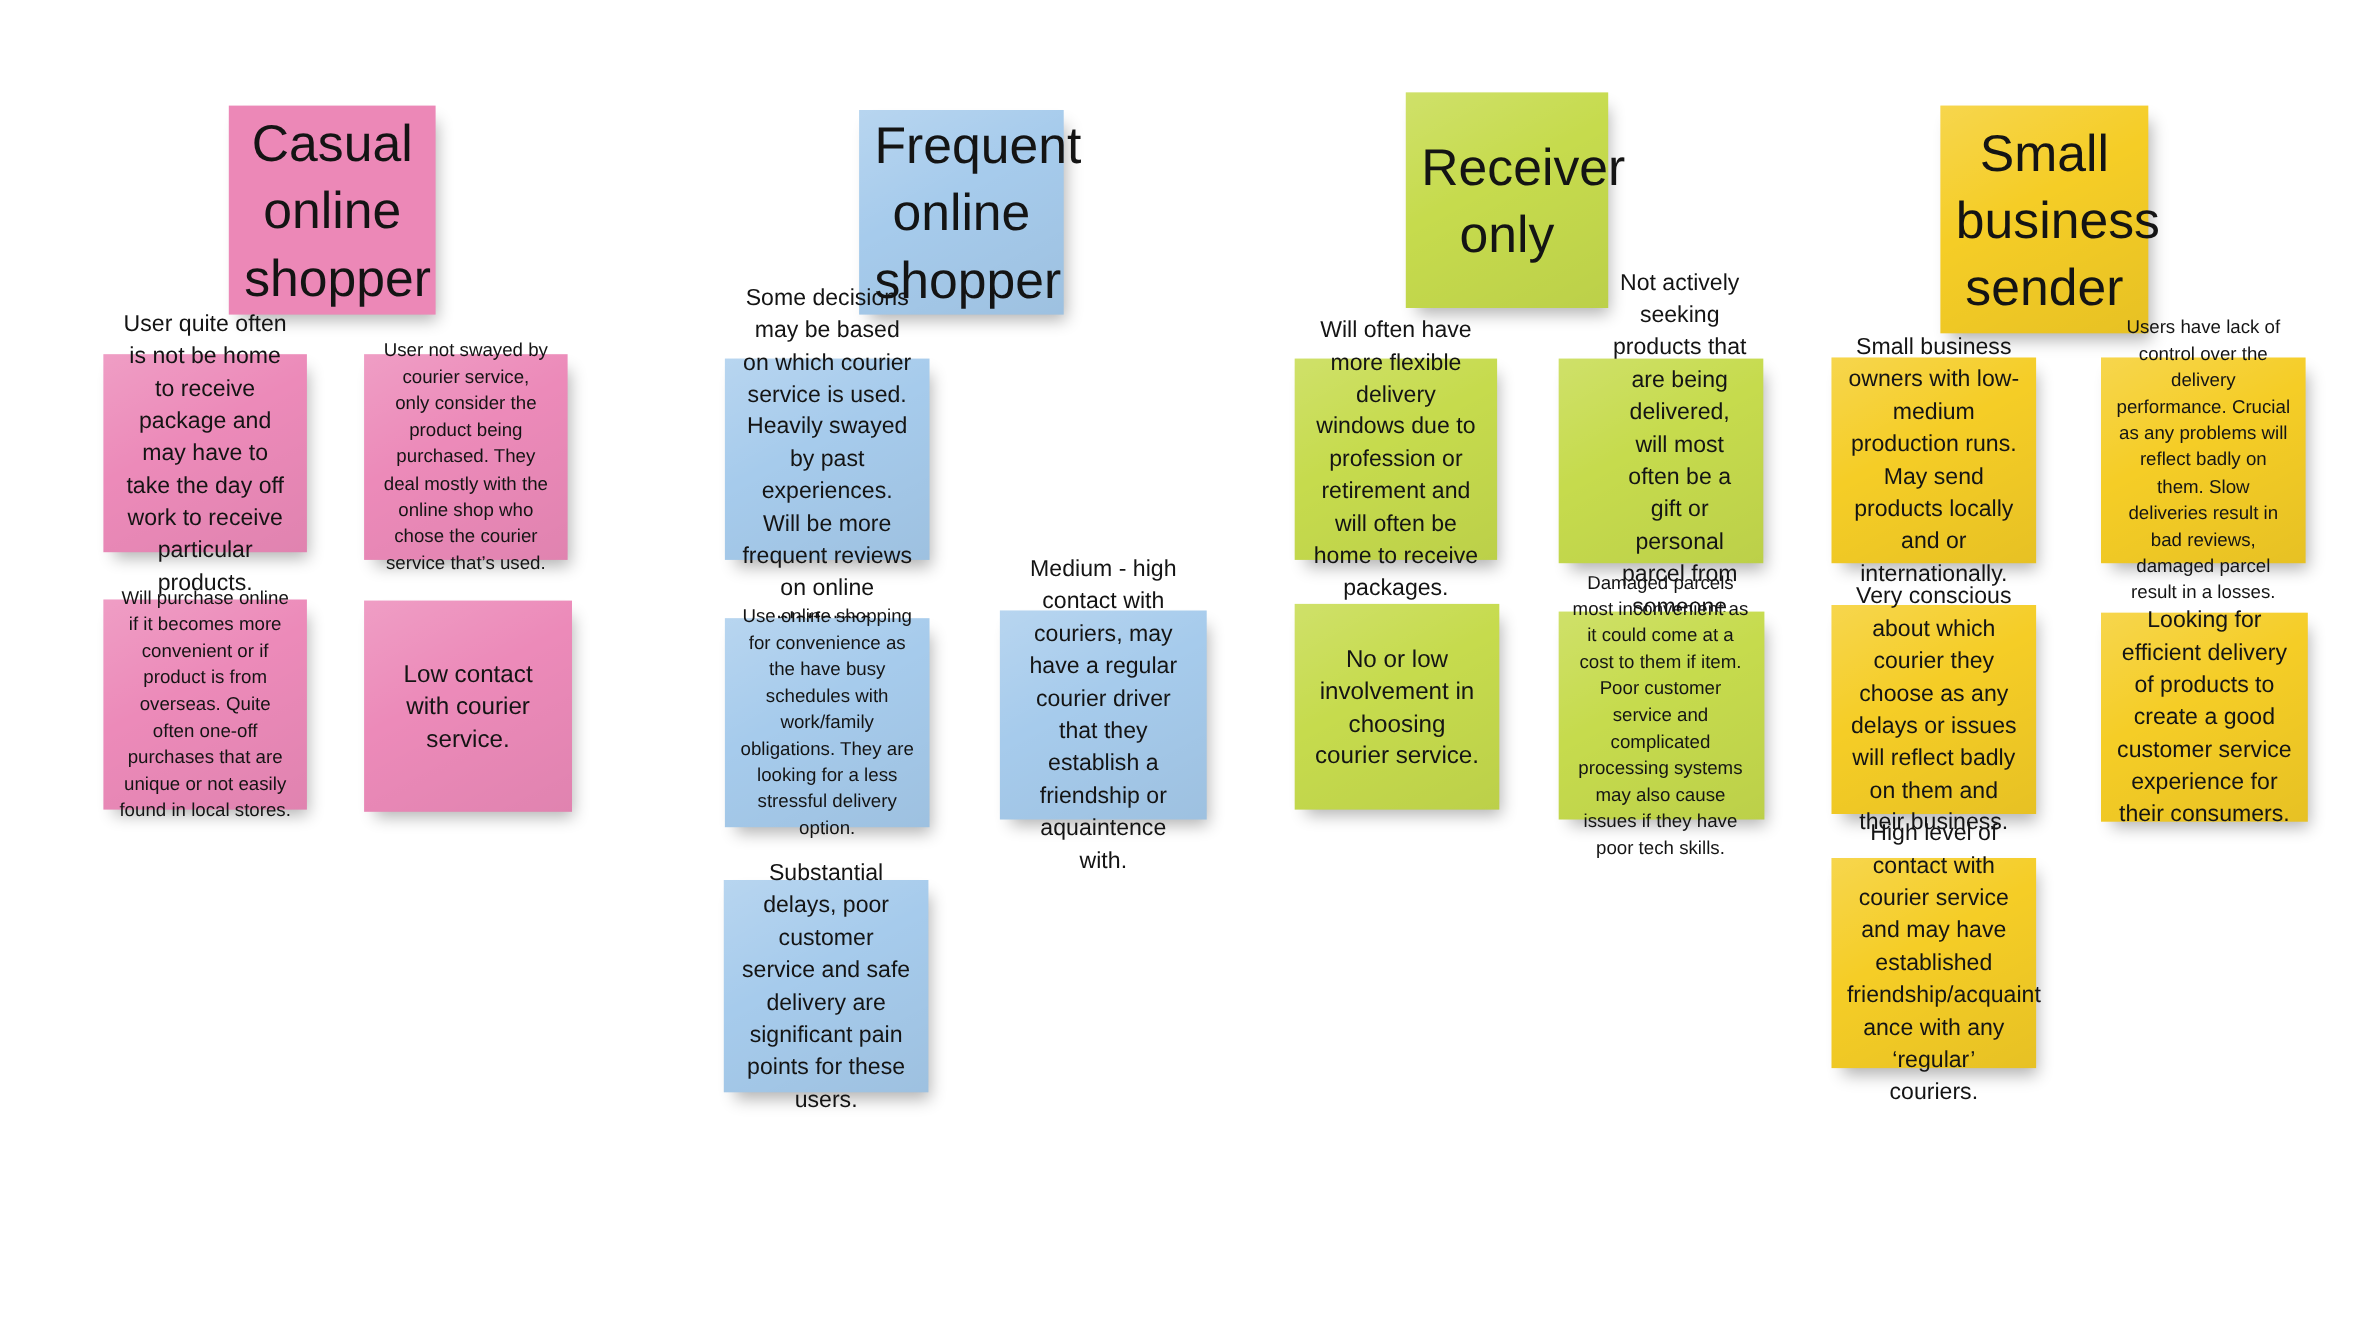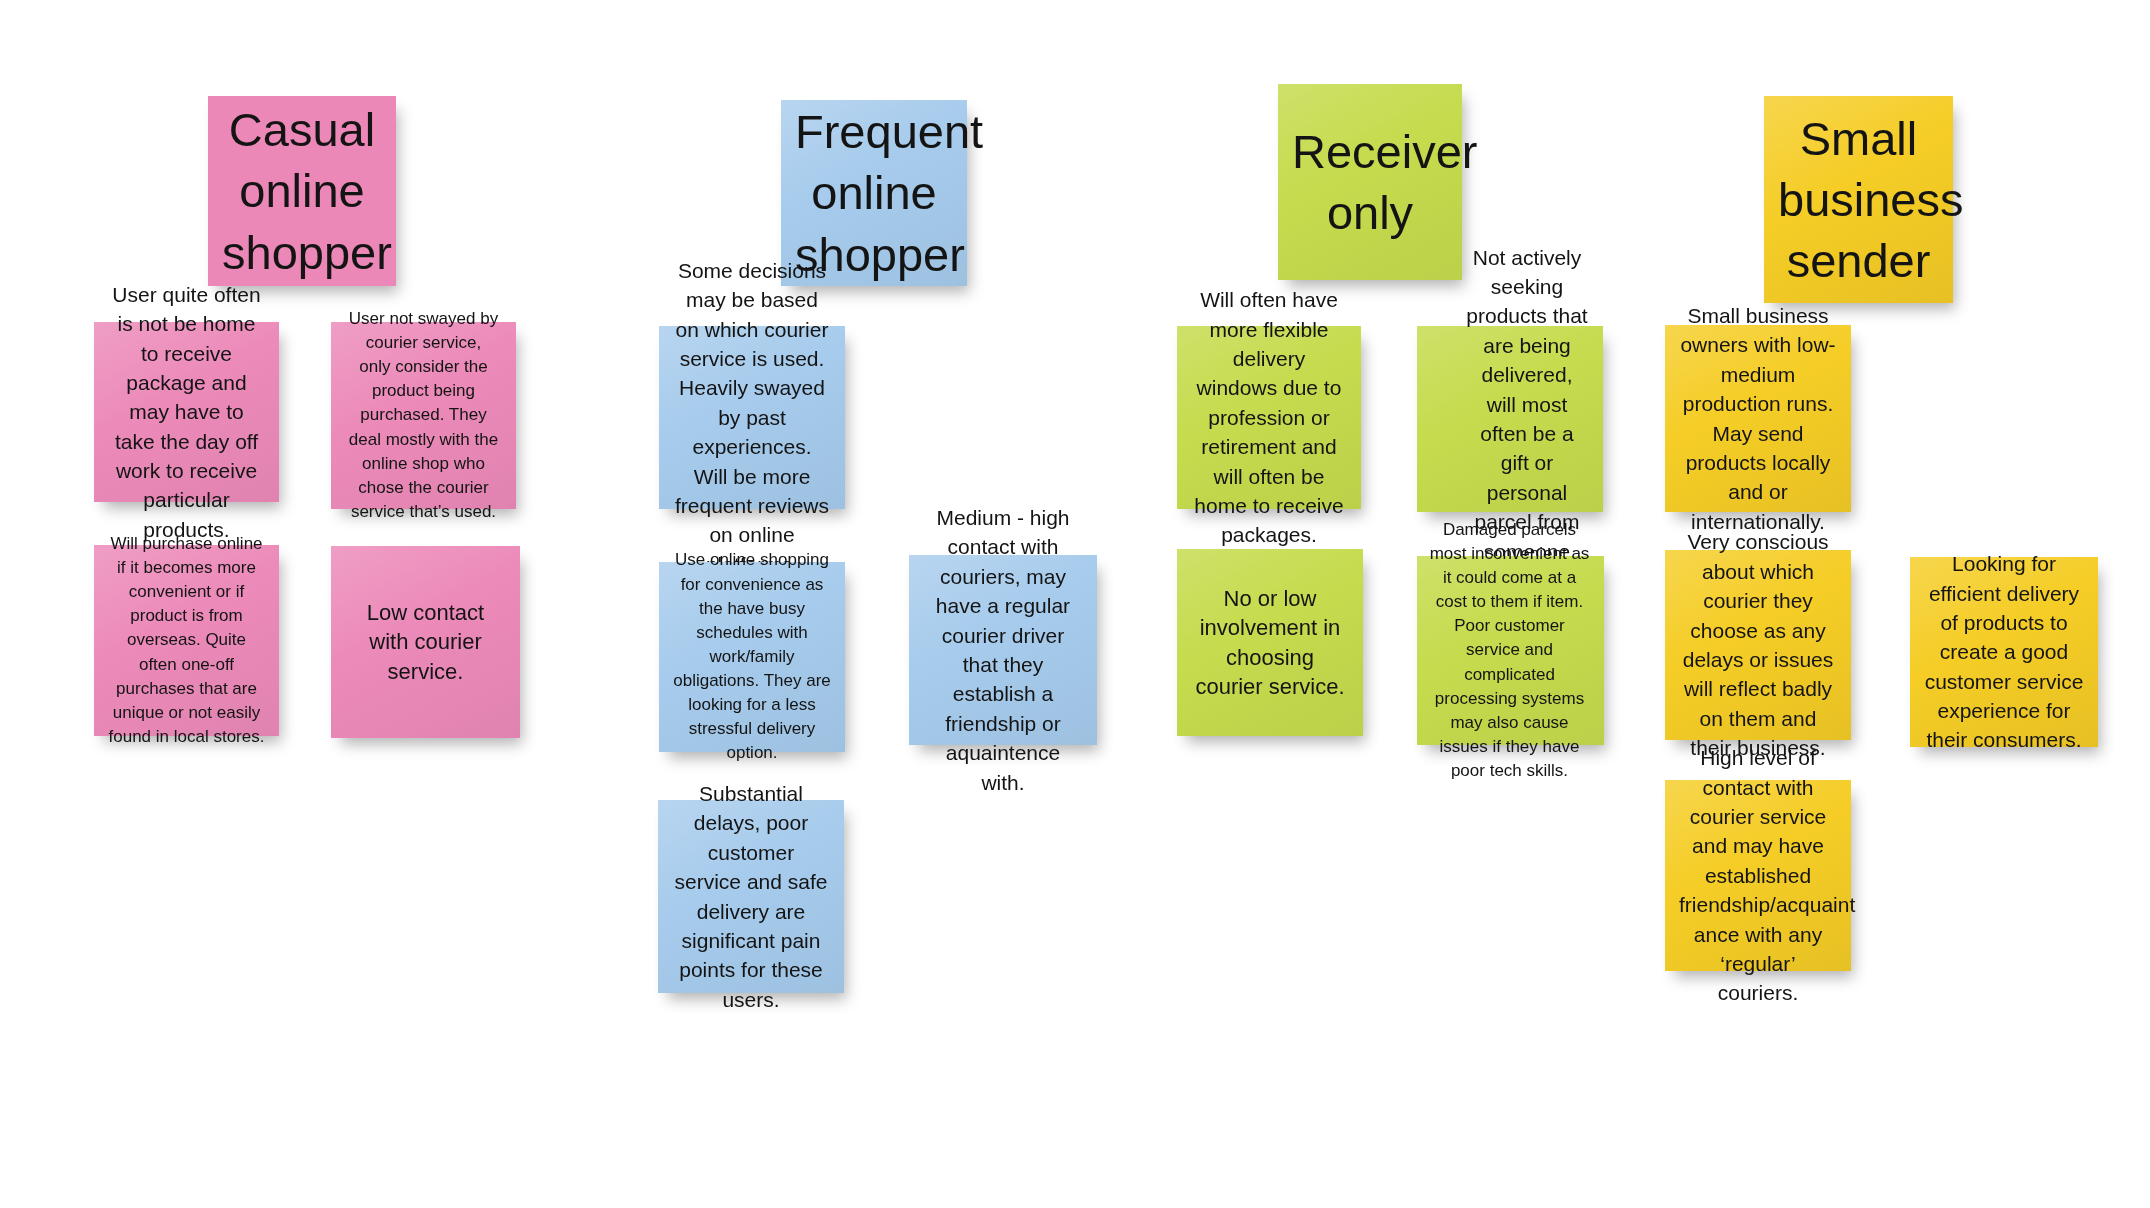--- a/index.html
+++ b/index.html
@@ -134,20 +134,23 @@
   <div class="note c-yellow header sz-header" style="left:1764px; top:96px; width:189px; height:207px;">
     <span class="txt">Small
 business
 sender</span>
   </div>
 
   <div class="note c-yellow sz-md" style="left:1665px; top:325px; width:186px; height:187px;">
     <span class="txt">Small business owners with low-medium production runs. May send products locally and or internationally.</span>
   </div>
 
+  <div class="note c-yellow sz-sm" style="left:1910px; top:325px; width:186px; height:187px;">
+    <span class="txt">Users have lack of control over the delivery performance. Crucial as any problems will reflect badly on them. Slow deliveries result in bad reviews, damaged parcel result in a losses.</span>
+  </div>
 
   <div class="note c-yellow sz-md" style="left:1665px; top:550px; width:186px; height:190px;">
     <span class="txt">Very conscious about which courier they choose as any delays or issues will reflect badly on them and their business.</span>
   </div>
 
   <div class="note c-yellow sz-md" style="left:1910px; top:557px; width:188px; height:190px;">
     <span class="txt">Looking for efficient delivery of products to create a good customer service experience for their consumers.</span>
   </div>
 
   <div class="note c-yellow sz-md" style="left:1665px; top:780px; width:186px; height:191px;">

